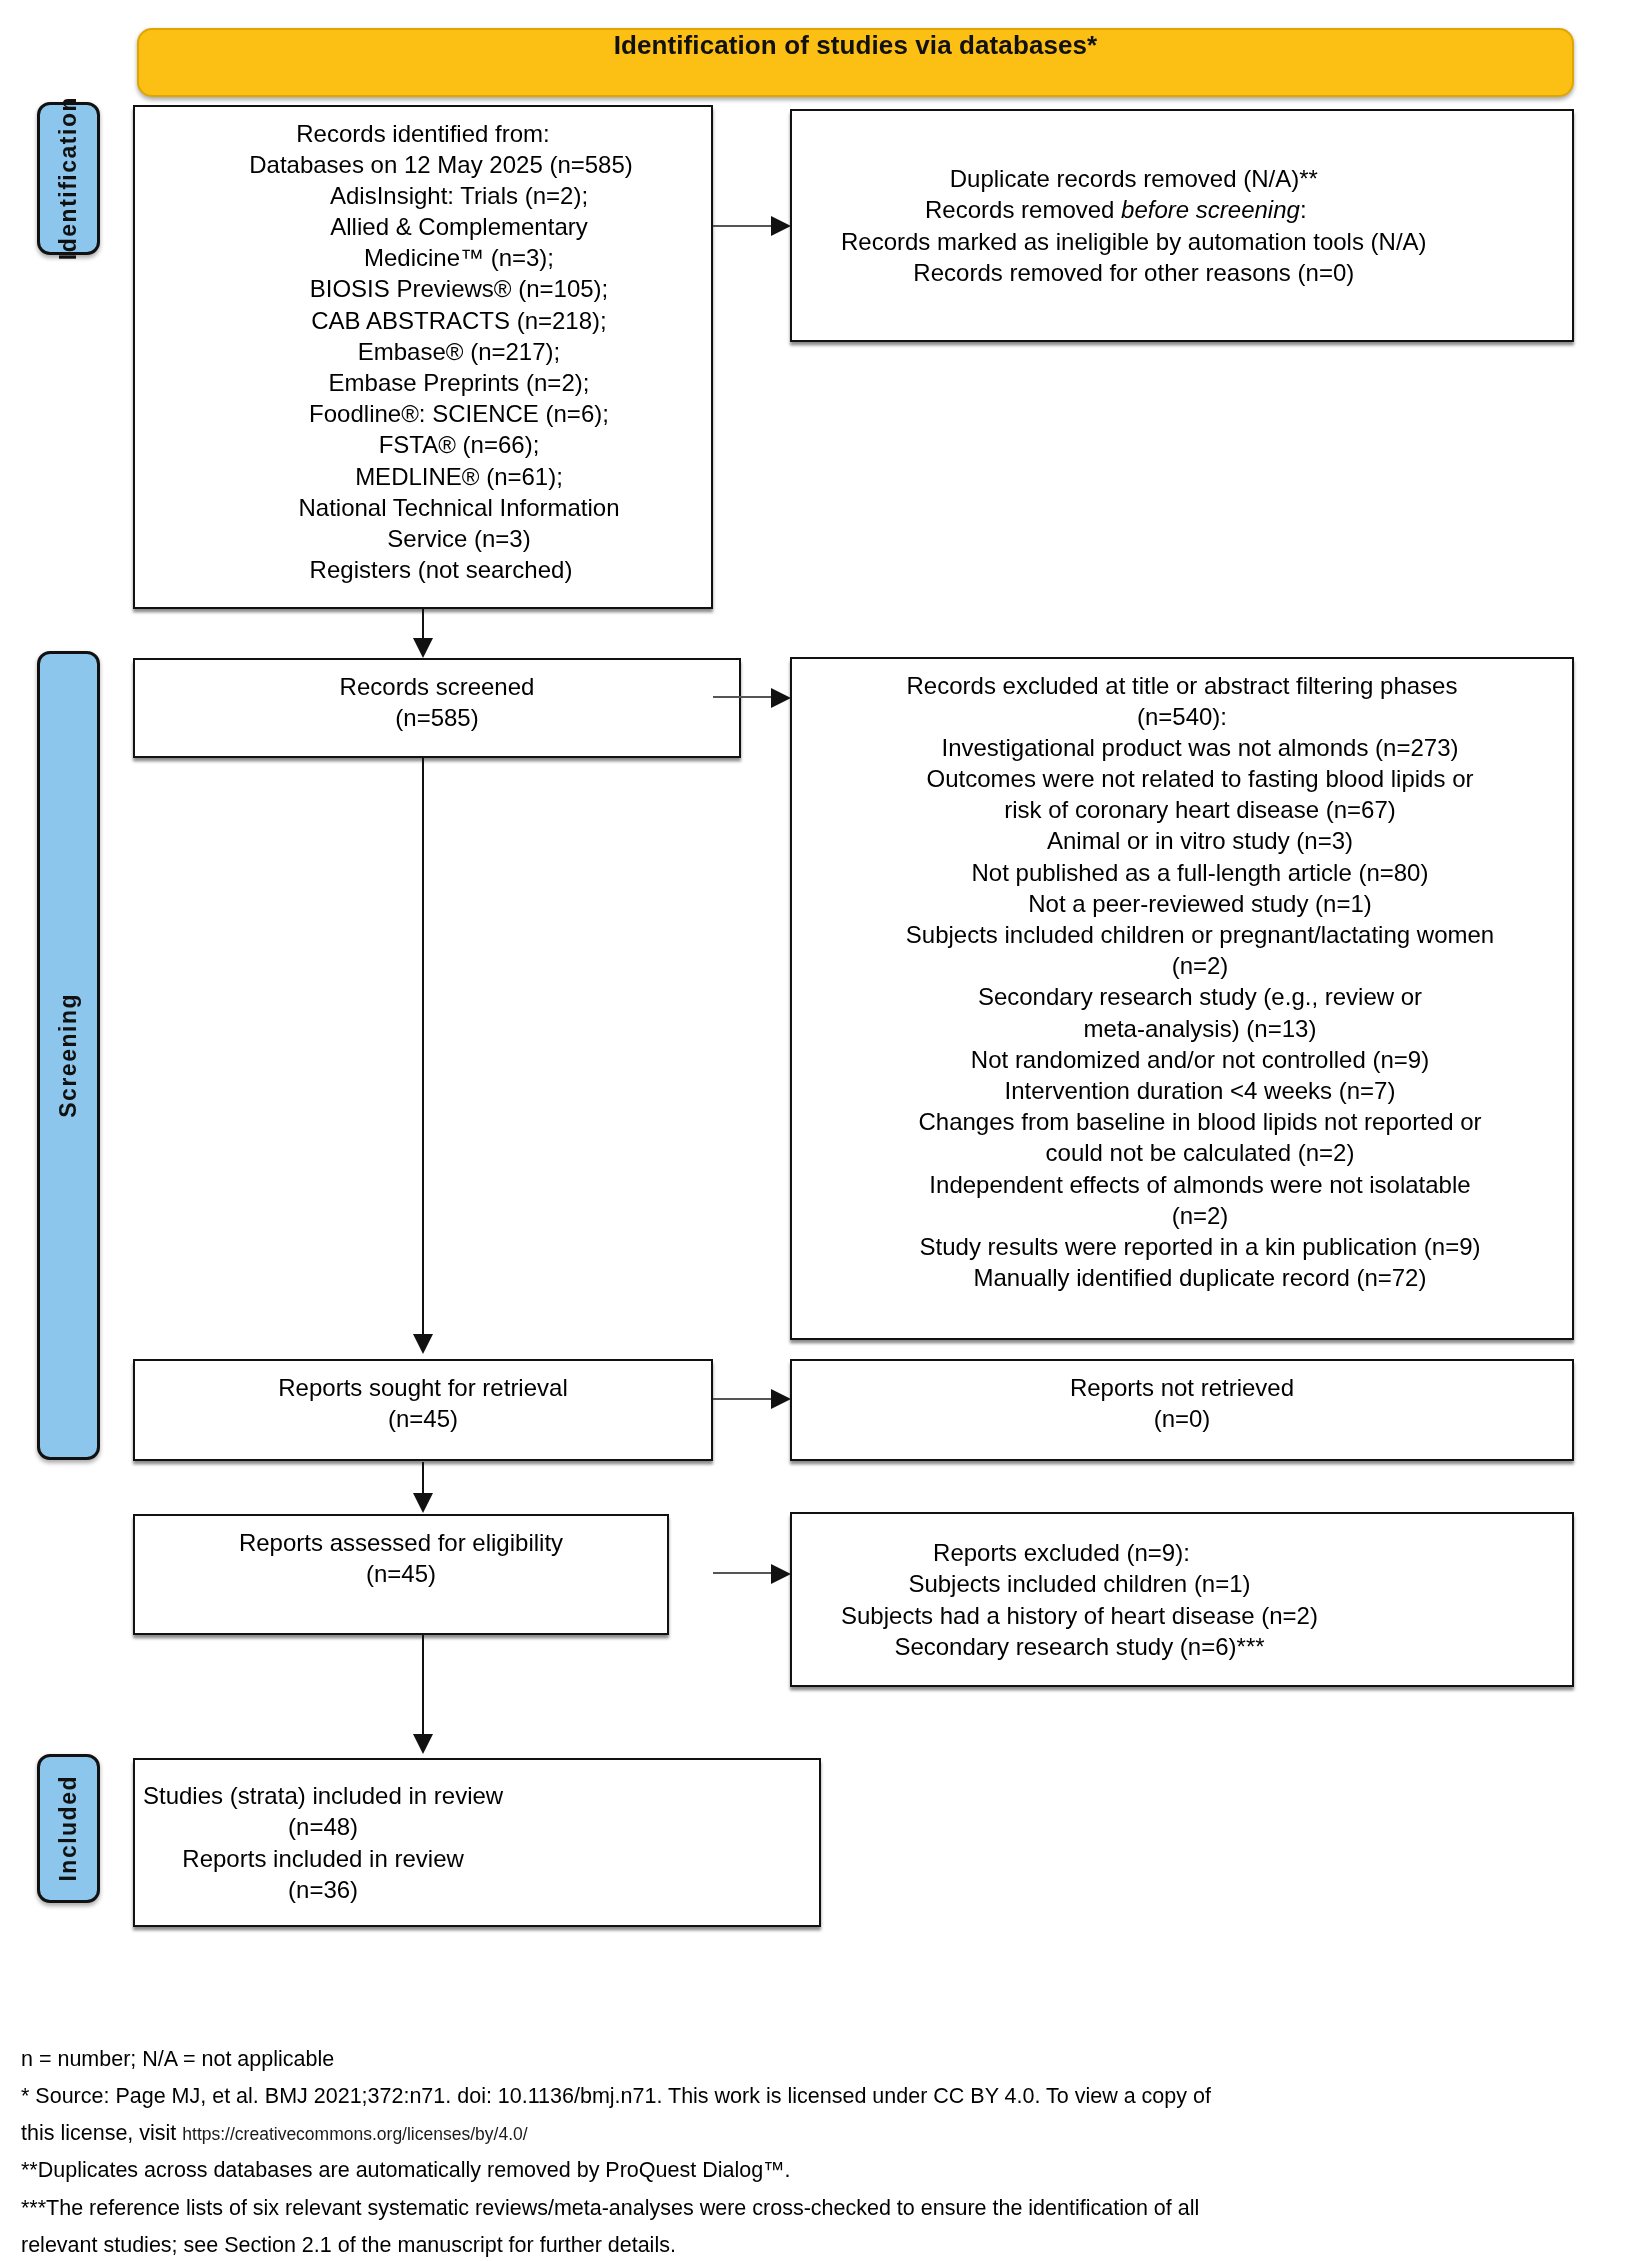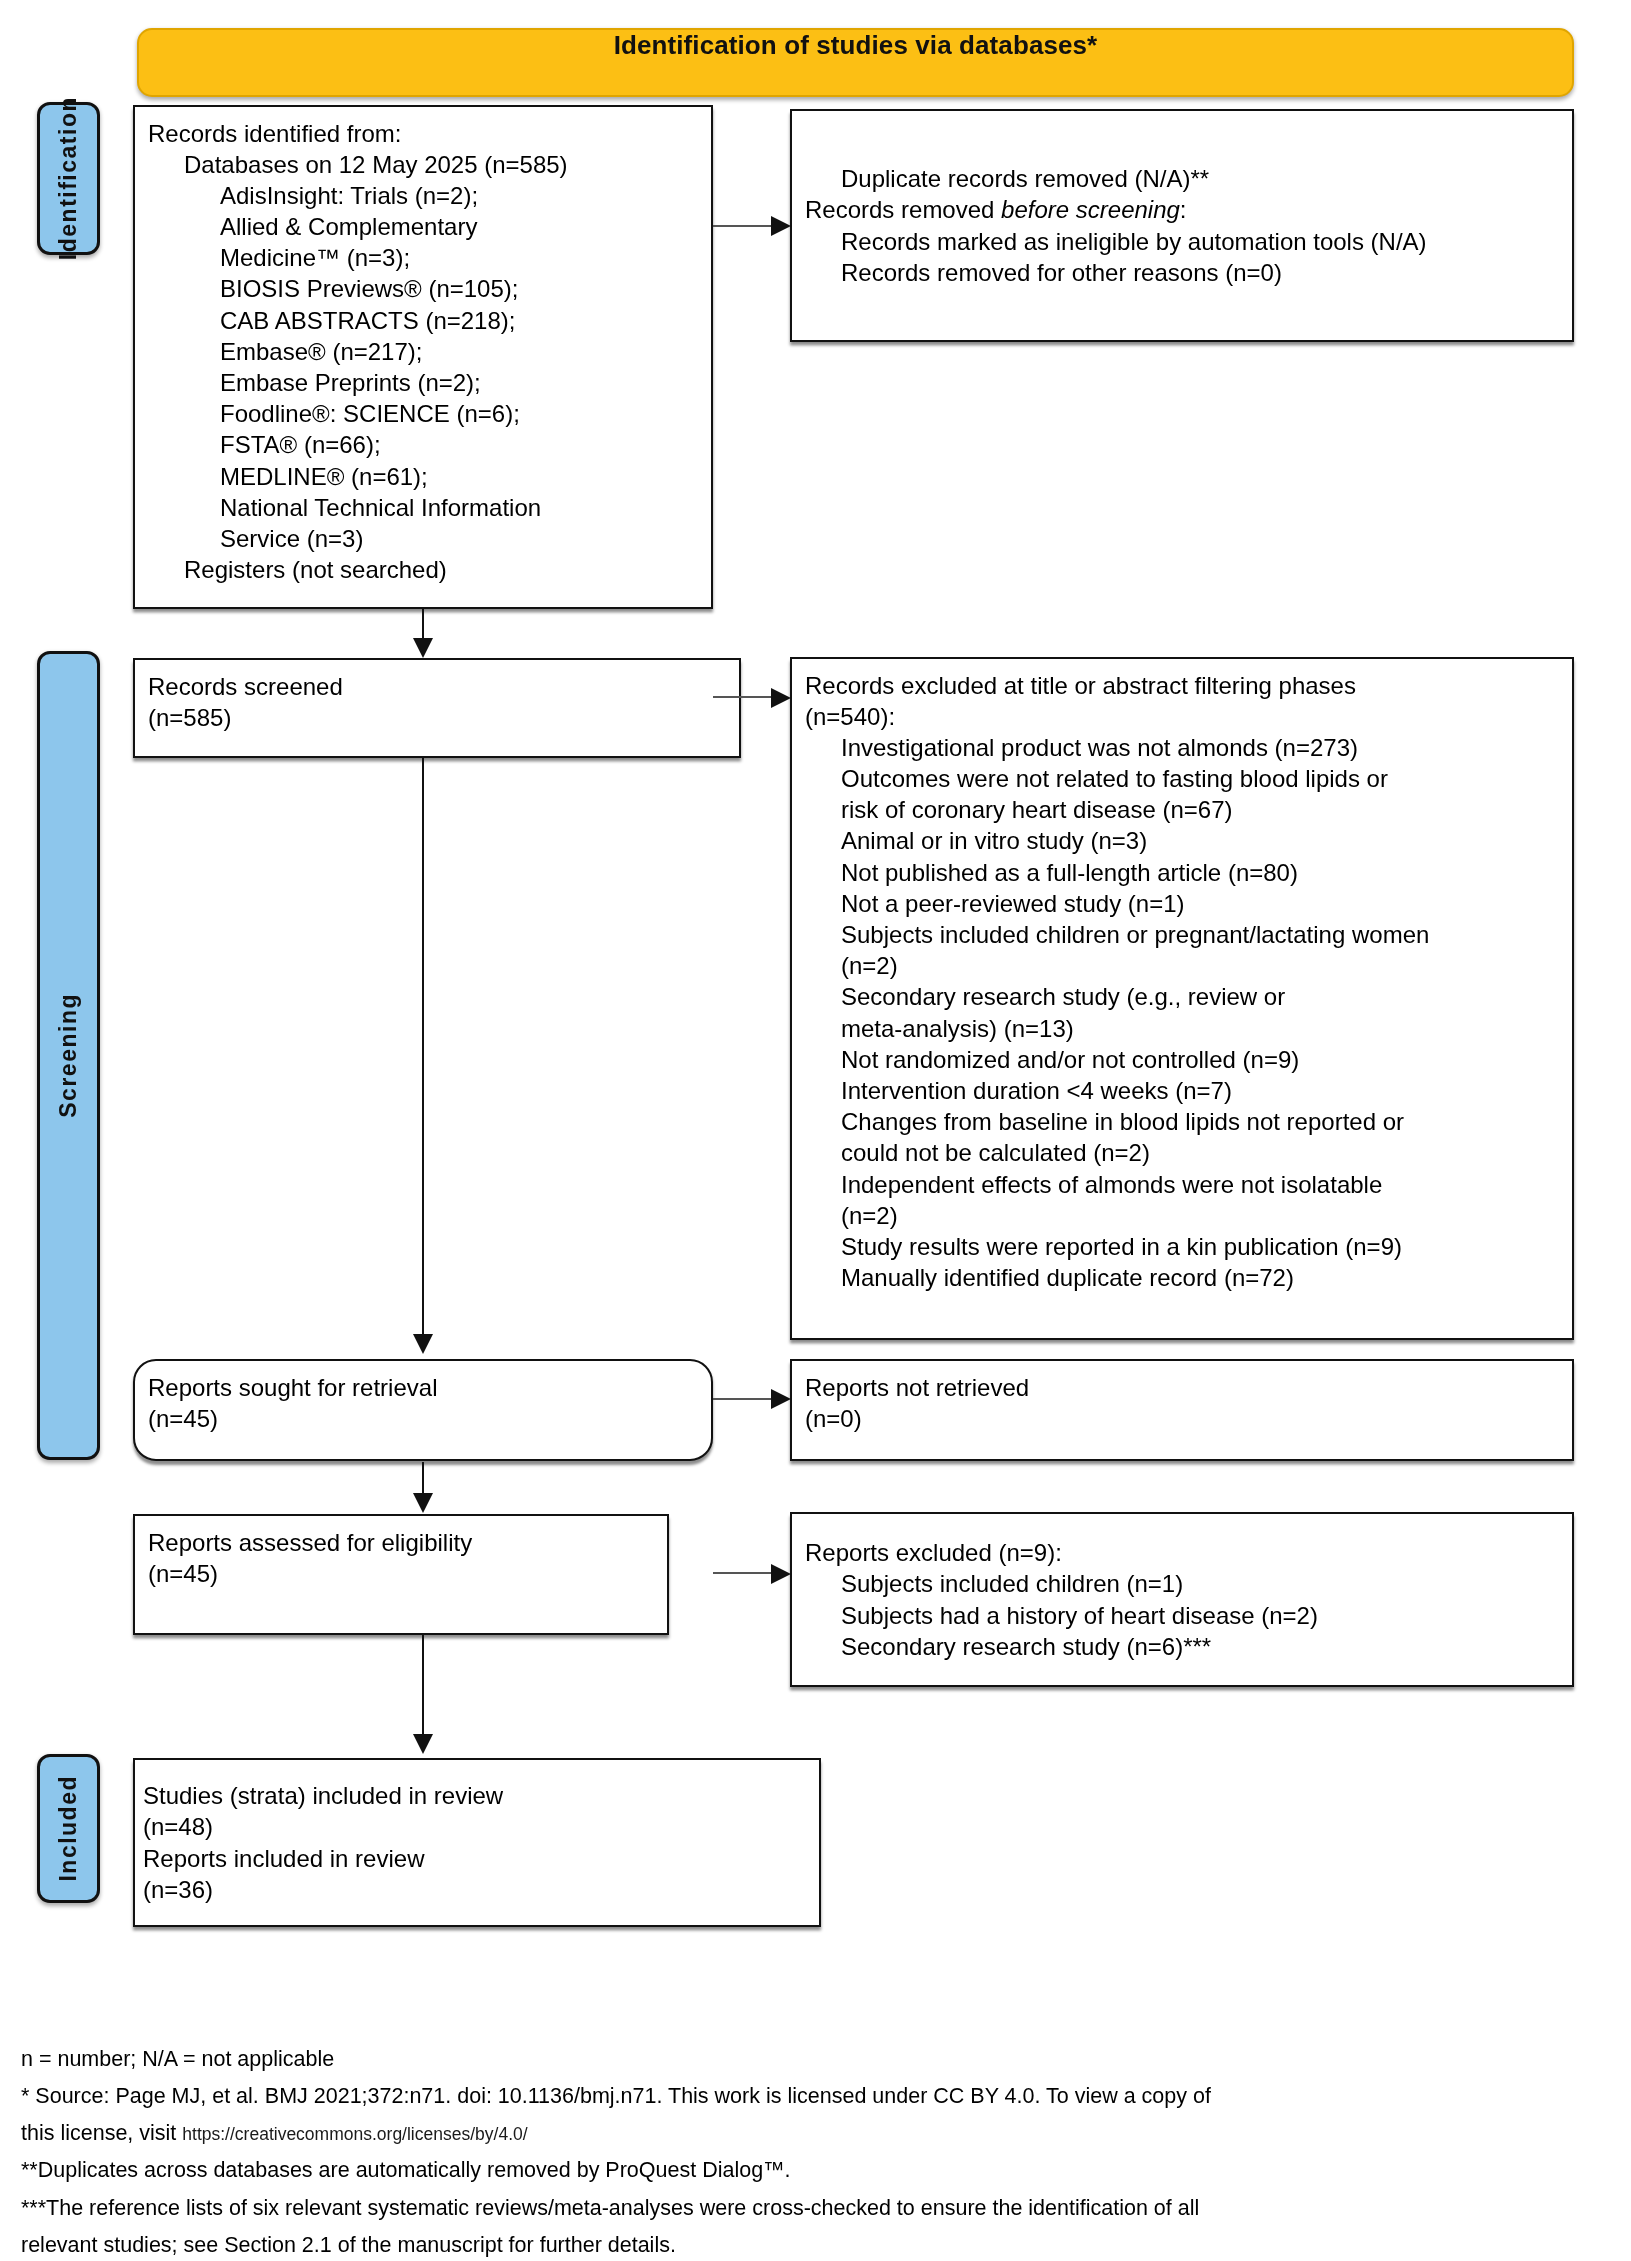--- a/index.html
+++ b/index.html
@@ -68,21 +68,21 @@
   .box {
     background: #ffffff;
     border: 2.3px solid #111111;
     box-shadow: 0 3.5px 2.9px rgba(0,0,0,0.45);
     padding: 10.5px 13px;
   }
   .box-body {
     font-size: 24px;
     line-height: 1.30;
   }
-  .box-body .ln { display: block; white-space: pre-wrap; }
+  .box-body .ln { display: block; white-space: pre-wrap; text-align: center; }
   .ind1 { padding-left: 36px; }
   .ind2 { padding-left: 72px; }
   .ital { font-style: italic; }
 
   
   .vcenter { display: flex; align-items: center; }
 
   
   .vline { position: absolute; background: #111; width: 2.3px; }
   .hline { position: absolute; background: #555; height: 2.3px; }
@@ -197,21 +197,21 @@
       <span class="ln ind1">Manually identified duplicate record (n=72)</span>
     </div>
   </div>
 
   <div class="hline" style="left:713px; top:696px; width:59px;"></div>
   <div class="arrow-right" style="left:771px; top:688px;"></div>
 
   <div class="vline" style="left:422px; top:758px; height:579px;"></div>
   <div class="arrow-down" style="left:413px; top:1334px;"></div>
 
-  <div class="abs box" style="left:133px; top:1359px; width:580px; height:102px;border-radius:23px;">
+  <div class="abs box" style="left:133px; top:1359px; width:580px; height:102px;">
     <div class="box-body">
       <span class="ln">Reports sought for retrieval</span>
       <span class="ln">(n=45)</span>
     </div>
   </div>
 
   <div class="abs box" style="left:790px; top:1359px; width:784px; height:102px;">
     <div class="box-body">
       <span class="ln">Reports not retrieved</span>
       <span class="ln">(n=0)</span>

